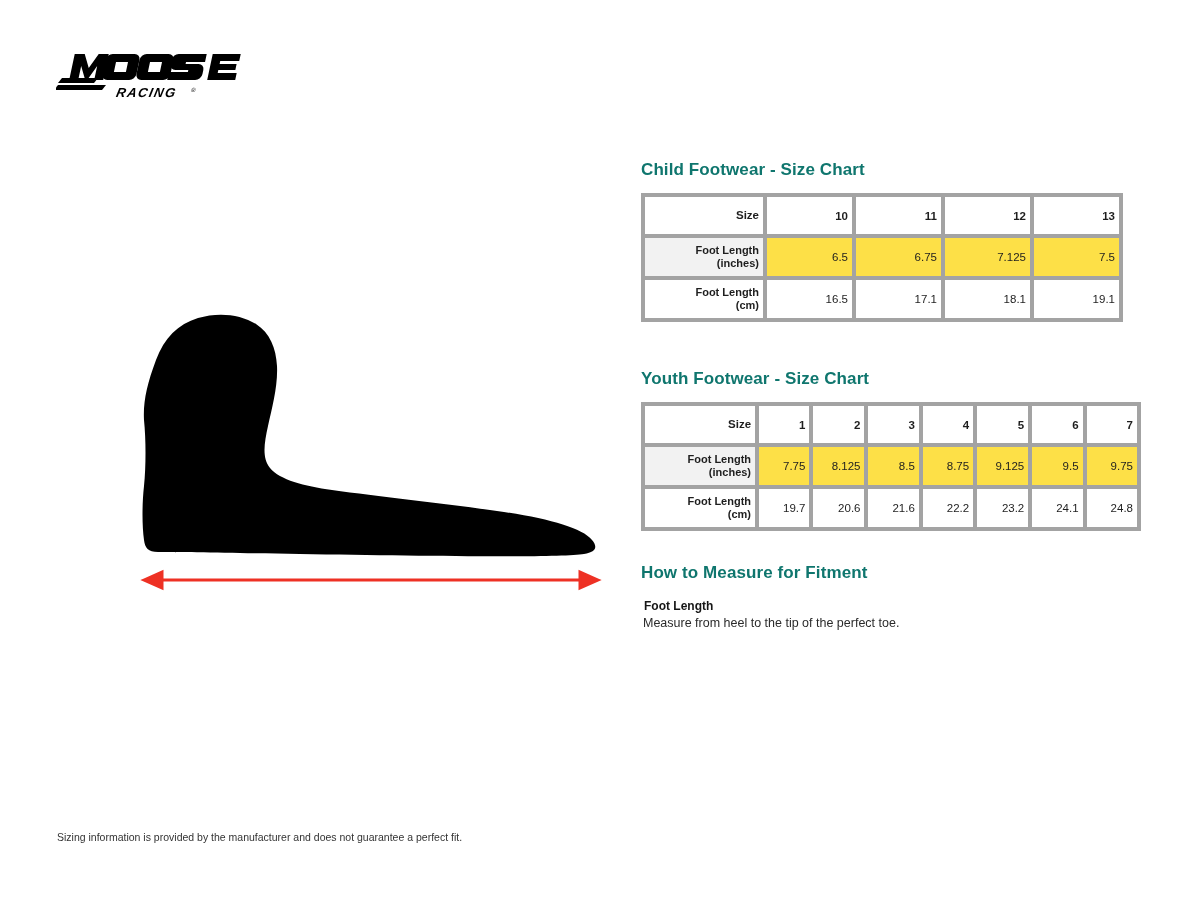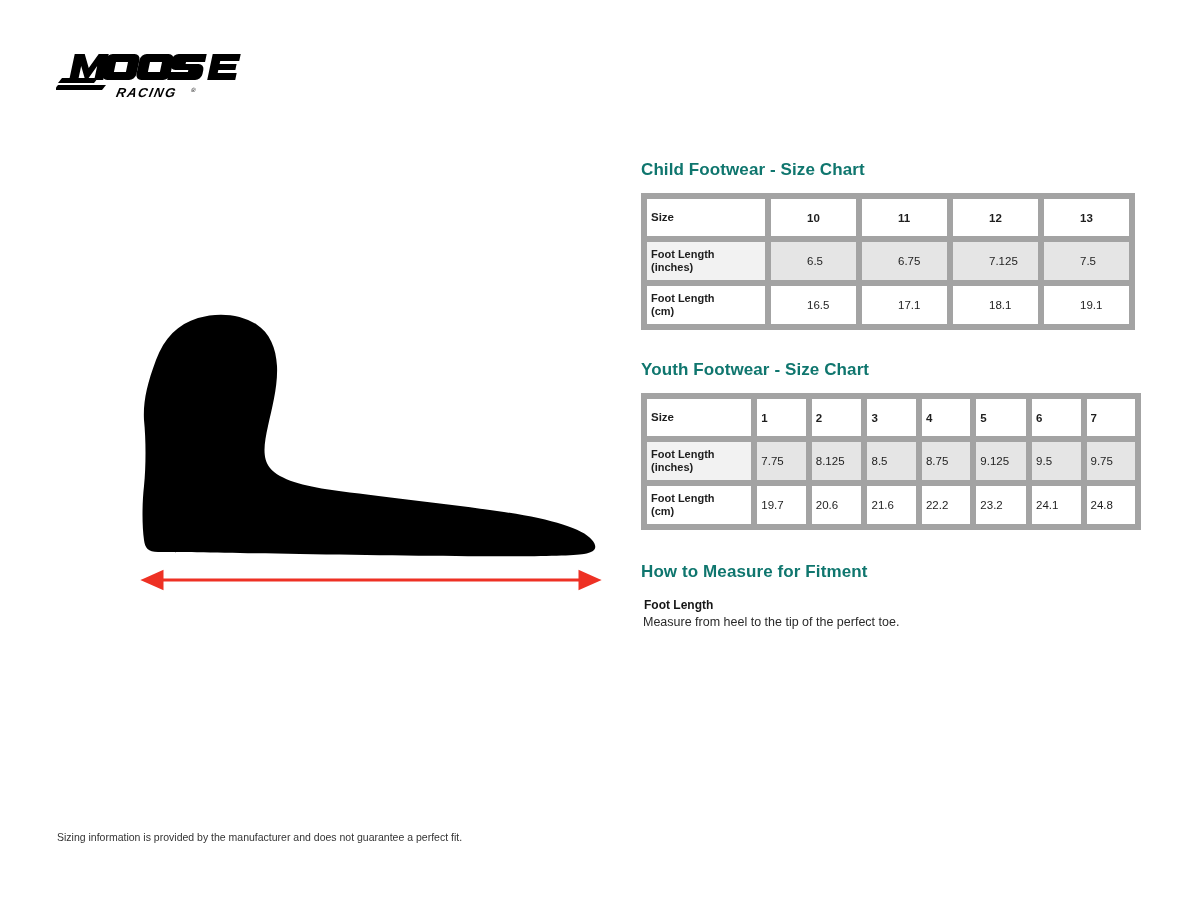--- a/index.html
+++ b/index.html
@@ -43,38 +43,38 @@
     top: 160px;
     width: 500px;
   }
   .section-title {
     font-size: 17px;
     font-weight: bold;
     letter-spacing: .1px;
     color: #0f766e;
     margin: 0 0 13px 0;
   }
-  .section-title.second { margin-top: 30px; }
+  .section-title.second { margin-top: 47px; }
   .section-title.third { margin-top: 32px; }
 
   table.size-table {
     border-collapse: collapse;
     table-layout: fixed;
   }
   table.size-table td {
-    border: 6px solid #a3a3a3;
-    text-align: left;
+    border: 4px solid #a3a3a3;
+    text-align: right;
     vertical-align: middle;
     font-size: 11.5px;
     color: #1e1e1e;
     height: 38px;
     padding: 0 4px;
     background: #ffffff;
   }
-  table.size-table tr.shaded td { background: #e5e5e5; }
+  table.size-table tr.shaded td { background: #fde047; }
   table.size-table td.rowhead {
     font-weight: bold;
     font-size: 11px;
     line-height: 13px;
     width: 110px;
     background: #ffffff;
   }
   table.size-table tr.shaded td.rowhead { background: #f2f2f2; }
   table.size-table td.colhead {
     font-weight: bold;

